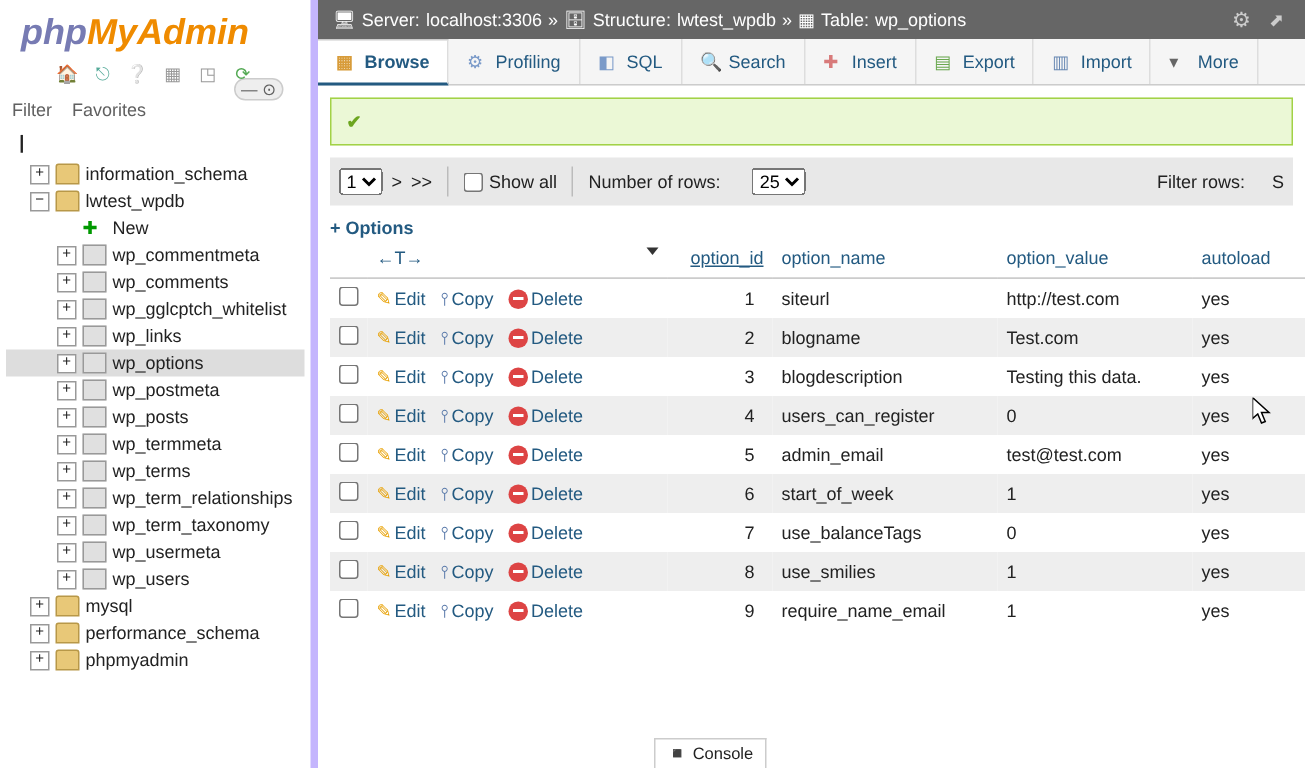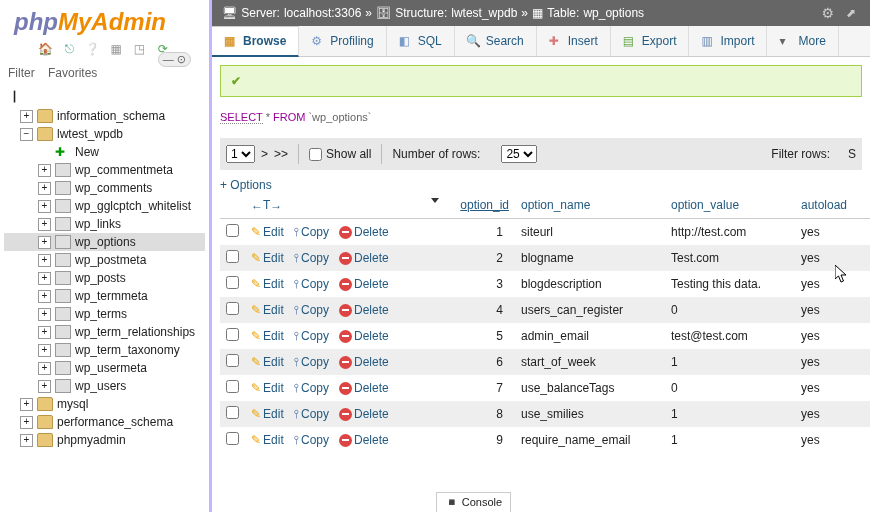--- a/index.html
+++ b/index.html
@@ -1,17 +1,17 @@
 <!DOCTYPE html>
 <html><head>
 <meta charset="utf-8">
 <style>
 * { box-sizing: border-box; margin: 0; padding: 0; font-family: sans-serif; }
 body { width: 870px; height: 512px; overflow: hidden; background: #fff; font-size: 12px; color: #222; position: relative; }
-.sidebar { width: 212px; height: 512px; float: left; background: #fff; border-right: 3px solid #c4b5fd; overflow: hidden; }
+.sidebar { width: 212px; height: 512px; float: left; background: #fff; border-right: 5px solid #c4b5fd; overflow: hidden; }
 .logo { padding: 8px 14px 2px; }
 .logo-text { font-size: 24px; font-weight: bold; font-style: italic; font-family: Arial, sans-serif; }
 .logo-php { color: #777BB3; }
 .logo-my { color: #EF8B00; }
 .logo-admin { color: #EF8B00; }
 .logo-icons { text-align: center; padding: 4px 0; }
 .logo-icons span { display: inline-block; width: 16px; height: 16px; margin: 0 2px; font-size: 12px; cursor: pointer; }
 .tabs { padding: 4px 8px; }
 .tabs span { margin-right: 10px; cursor: pointer; color: #606060; }
 .collapse-btn { float: right; margin-right: 6px; margin-top: -14px; font-size: 11px; background: #eee; border: 1px solid #ccc; border-radius: 10px; padding: 0 4px; cursor: pointer; }
@@ -38,21 +38,21 @@
 .success-box { margin: 8px; padding: 8px 10px; background: #ebf8d6; border: 1px solid #a2d246; color: #333; display: flex; align-items: center; }
 .success-box .check { color: #6ca61f; margin-right: 6px; font-weight: bold; }
 .sql-box { margin: 0 8px 8px; padding: 6px 0; color: #666; font-family: monospace; font-size: 11px; }
 .sql-kw { color: #909; }
 .action-bar { margin: 0 8px 8px; text-align: right; color: #0078cc; font-size: 12px; }
 .action-bar label { color: #222; margin-right: 6px; }
 .action-bar a { color: #235a81; cursor: pointer; text-decoration: none; }
 .nav-row { margin: 8px; padding: 6px; background: #e8e8e8; display: flex; align-items: center; font-size: 12px; }
 .nav-row select, .nav-row input[type=text] { font-size: 12px; }
 .nav-sep { width: 1px; height: 20px; background: #bbb; margin: 0 10px; }
-.options-link { margin: 0 8px; }
+.options-link { margin: 0 8px; font-weight: bold; }
 .options-link a { color: #235a81; cursor: pointer; font-size: 12px; text-decoration: none; }
 .data-table { width: calc(100% - 8px); margin-left: 8px; border-collapse: collapse; font-size: 12px; }
 .data-table th { background: #fff; border-bottom: 1px solid #ccc; padding: 6px 6px; text-align: left; color: #235a81; font-weight: normal; }
 .data-table th.sorted { text-decoration: underline; }
 .data-table td { padding: 5px 6px; }
 .data-table tr.odd { background: #fff; }
 .data-table tr.even { background: #eee; }
 .action-link { color: #235a81; cursor: pointer; margin-right: 10px; }
 .edit-icon { color: #e8a000; margin-right: 2px; }
 .copy-icon { color: #5a7aaa; margin-right: 2px; }
@@ -255,23 +255,20 @@
       <div class="nav-tab">
         <span class="nt-icon" style="color:#666">▾</span>
         <span>More</span>
       </div>
     </div>
 
   <div class="content">
     <div class="success-box">
       <span class="check">✔</span>
     </div>
-    <div class="sql-box">
-      <span class="sql-kw" style="border-bottom:1px dotted #888">SELECT</span><span> * </span><span class="sql-kw">FROM</span><span> `wp_options`</span>
-    </div>
     <div class="nav-row">
       <select><option>1</option></select>
       <span style="margin:0 6px; cursor:pointer">&gt;</span>
       <span style="cursor:pointer">&gt;&gt;</span>
       <span class="nav-sep"></span>
       <input type="checkbox" style="">
       <span style="margin-left:4px">Show all</span>
       <span class="nav-sep"></span>
       <span>Number of rows:</span>
       <select style="margin-left:21px"><option>25</option></select>

